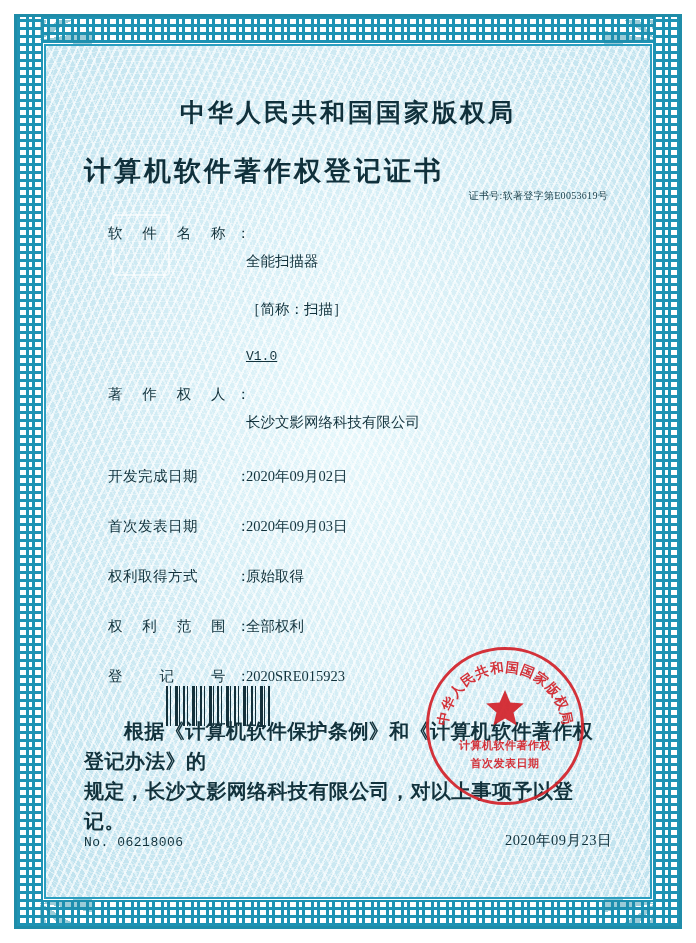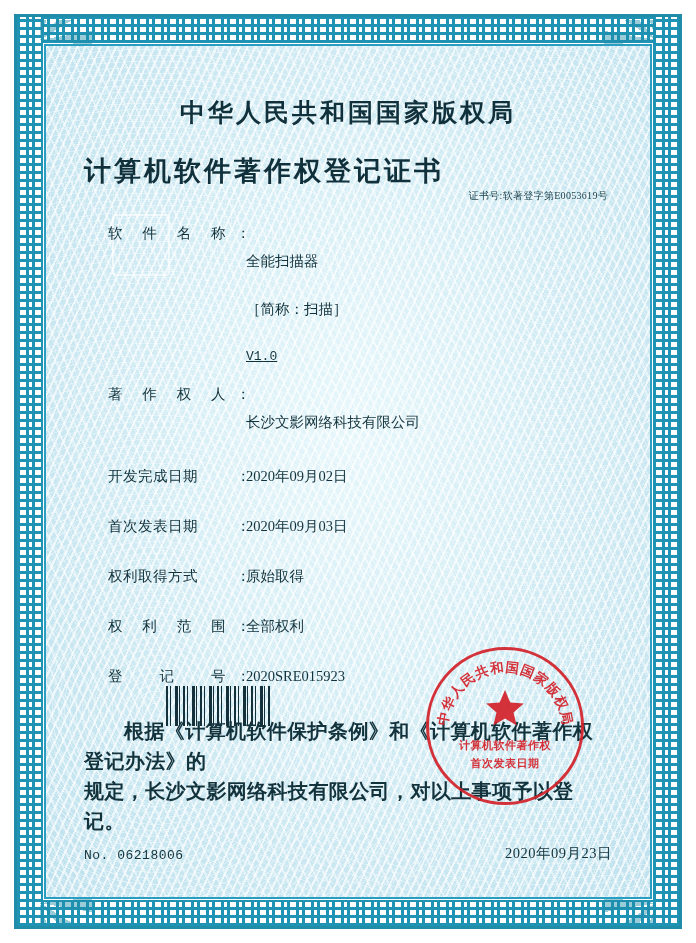--- a/index.html
+++ b/index.html
@@ -249,21 +249,21 @@
     font-weight: bold;
     line-height: 18px;
     letter-spacing: 0.5px;
   }
 
   
   .footer {
     position: absolute;
     left: 38px;
     right: 38px;
-    bottom: 34px;
+    bottom: 47px;
     display: flex;
     justify-content: space-between;
     align-items: flex-end;
     font-size: 14px;
     z-index: 4;
     color: #12323c;
   }
   .footer .serial {
     font-family: "Liberation Mono", "DejaVu Sans Mono", monospace;
     font-size: 13px;

